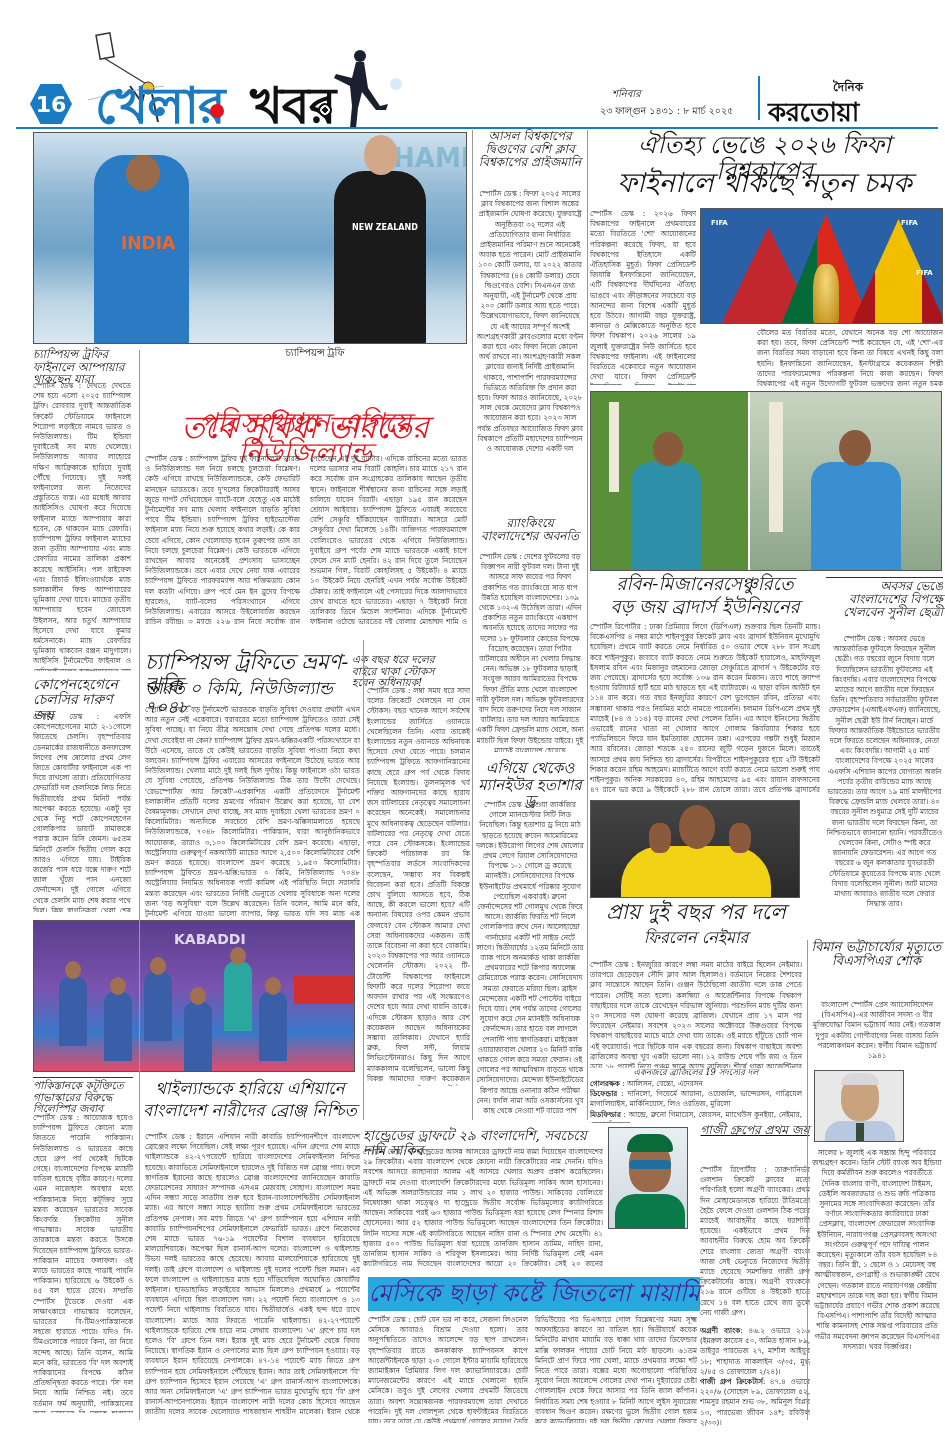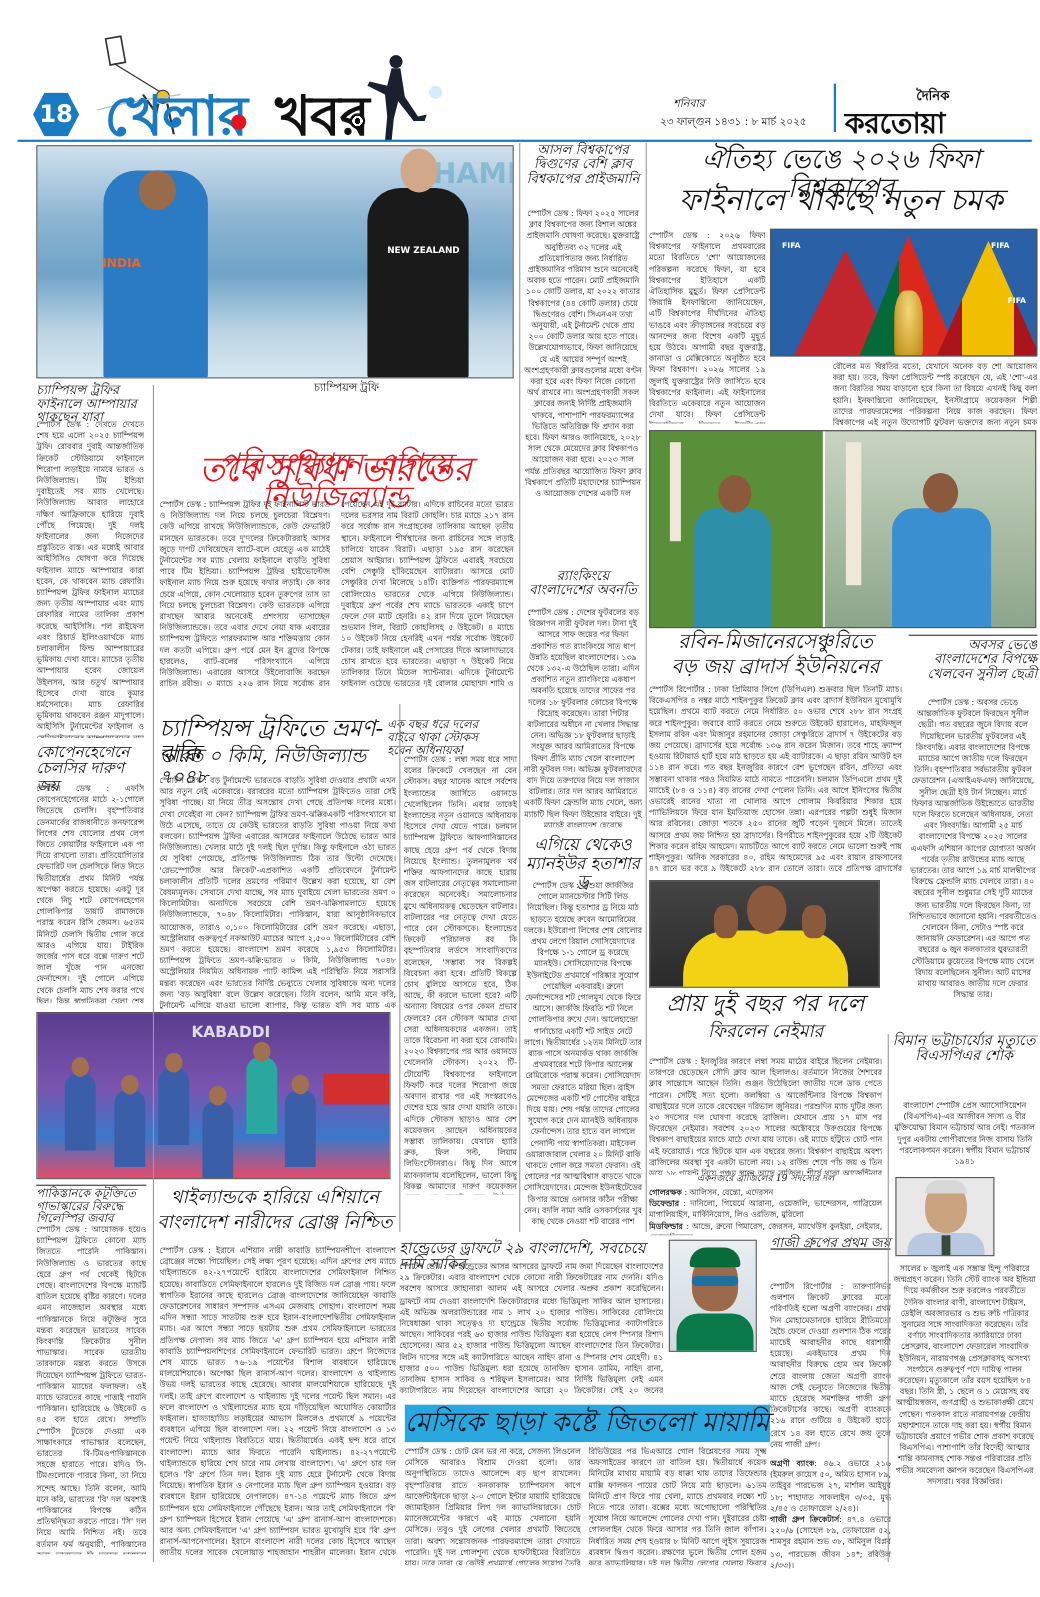--- a/index.html
+++ b/index.html
@@ -28,21 +28,21 @@
   .paper-name { left: 768px; top: 92px; font-family: "DejaVu Sans", sans-serif; font-weight: bold; font-size: 26px; letter-spacing: -0.5px; }
   .mast-line { left: 16px; top: 127px; width: 922px; height: 2px; background: #1a7bc2; }
 
   
   .img-cricket { left: 33px; top: 132px; width: 434px; height: 212px; background: linear-gradient(180deg,#cfe1ee 0%, #8fb6d3 30%, #6fa3c7 55%, #bcd4e4 80%, #d8e8f0 100%); }
   .img-cricket .p1 { position:absolute; left:60px; top:22px; width:95px; height:190px; background: #2a7ac4; border-radius: 30px 30px 4px 4px; }
   .img-cricket .p1h { position:absolute; left:92px; top:22px; width:34px; height:36px; background:#9a6b4b; border-radius:50%; }
   .img-cricket .p2 { position:absolute; left:300px; top:38px; width:92px; height:174px; background: #1a1a1a; border-radius: 30px 30px 4px 4px; }
   .img-cricket .p2h { position:absolute; left:330px; top:2px; width:34px; height:40px; background:#d2a88a; border-radius:50%; }
   .img-cricket .nz { position:absolute; left:318px; top:90px; color:#fff; font-family:"DejaVu Sans",sans-serif; font-size:8px; font-weight:bold; }
-  .img-cricket .ind { position:absolute; left:59px; top:100px; color:#f26522; font-family:"DejaVu Sans",sans-serif; font-size:11px; font-weight:bold;text-align:center; }
+  .img-cricket .ind { position:absolute; left:87px; top:100px; color:#f26522; font-family:"DejaVu Sans",sans-serif; font-size:17px; font-weight:bold;text-align:center; }
   .img-cricket .champ { position:absolute; left:340px; top:10px; color:#2a8fb0; font-family:"DejaVu Sans",sans-serif; font-size:26px; font-weight:bold; opacity:.35; }
 
   
   .img-fifa { left: 700px; top: 208px; width: 243px; height: 116px; background: #2960a6; }
   .img-fifa .flag-ma { position:absolute; left:20px; top:18px; width:95px; height:98px; background:#c1272d; clip-path: polygon(50% 0,100% 100%,0 100%); }
   .img-fifa .flag-pt { position:absolute; left:80px; top:5px; width:90px; height:111px; background: linear-gradient(90deg,#046a38 40%,#da291c 40%); clip-path: polygon(50% 0,100% 100%,0 100%); }
   .img-fifa .flag-es { position:absolute; left:150px; top:10px; width:95px; height:106px; background: linear-gradient(90deg,#aa151b 25%,#f1bf00 25%,#f1bf00 75%,#aa151b 75%); clip-path: polygon(50% 0,100% 100%,0 100%); }
   .img-fifa .trophy { position:absolute; left:112px; top:55px; width:26px; height:60px; background: radial-gradient(ellipse at 50% 30%, #f5d77a, #b8860b); border-radius: 40% 40% 10% 10%; }
   .img-fifa .fifa { position:absolute; color:#fff; font-family:"DejaVu Sans",sans-serif; font-size:7px; font-weight:bold; }
 
@@ -77,27 +77,27 @@
   .img-shakib .glasses { position:absolute; left:20px; top:32px; width:42px; height:9px; background:#1f6fa0; border-radius: 4px; }
   .img-shakib .shirt { position:absolute; left:6px; top:66px; width:70px; height:36px; background:#0a7a4a; border-radius: 20px 20px 0 0; }
 
   
   .img-obit { left: 814px; top: 1070px; width: 90px; height: 72px; background: #e8e8e8; }
   .img-obit .head { position:absolute; left:26px; top:4px; width:38px; height:46px; background:#c9a27e; border-radius: 45%; }
   .img-obit .hair { position:absolute; left:26px; top:2px; width:38px; height:12px; background:#d8d8d8; border-radius: 20px 20px 0 0; }
   .img-obit .shirt { position:absolute; left:10px; top:50px; width:70px; height:22px; background:#b8c8e0; border-radius: 16px 16px 0 0; }
   .img-obit .tie { position:absolute; left:41px; top:52px; width:8px; height:20px; background:#3a4a3a; }
 
-  .messi-banner { left: 368px; top: 1277px; width: 332px; height: 34px; background: #29a8e0; color:#0f172a; font-family:"DejaVu Serif",serif; font-style: italic; font-size: 24px; display:flex; align-items:center; justify-content:flex-start; }
+  .messi-banner { left: 368px; top: 1277px; width: 332px; height: 34px; background: #29a8e0; color:#4c1d95; font-family:"DejaVu Serif",serif; font-style: italic; font-size: 24px; display:flex; align-items:center; justify-content:flex-end; }
 </style>
 </head>
 <body>
 
 <div class="abs page-num">
-    <span>18</span>
+    <span>16</span>
   </div>
 <svg class="abs" style="left:78px;top:30px;width:90px;height:98px" viewBox="0 0 90 98">
   <rect x="20" y="4" width="14" height="24" fill="none" stroke="#333" stroke-width="1.5" transform="rotate(-10 27 16)"></rect>
   <line x1="26" y1="28" x2="70" y2="55" stroke="#333" stroke-width="1.2"></line>
   <circle cx="70" cy="58" r="6" fill="#f0c020" stroke="#333"></circle>
   <path d="M66 64 L60 90 M74 64 L80 92 M62 70 L52 56" stroke="#333" stroke-width="2" fill="none"></path>
   <path d="M10 70 Q40 62 86 56" stroke="#bbb" fill="none"></path>
 </svg>
 <div class="abs brand-khela">খেলার</div>
 <div class="abs brand-dot"></div>

